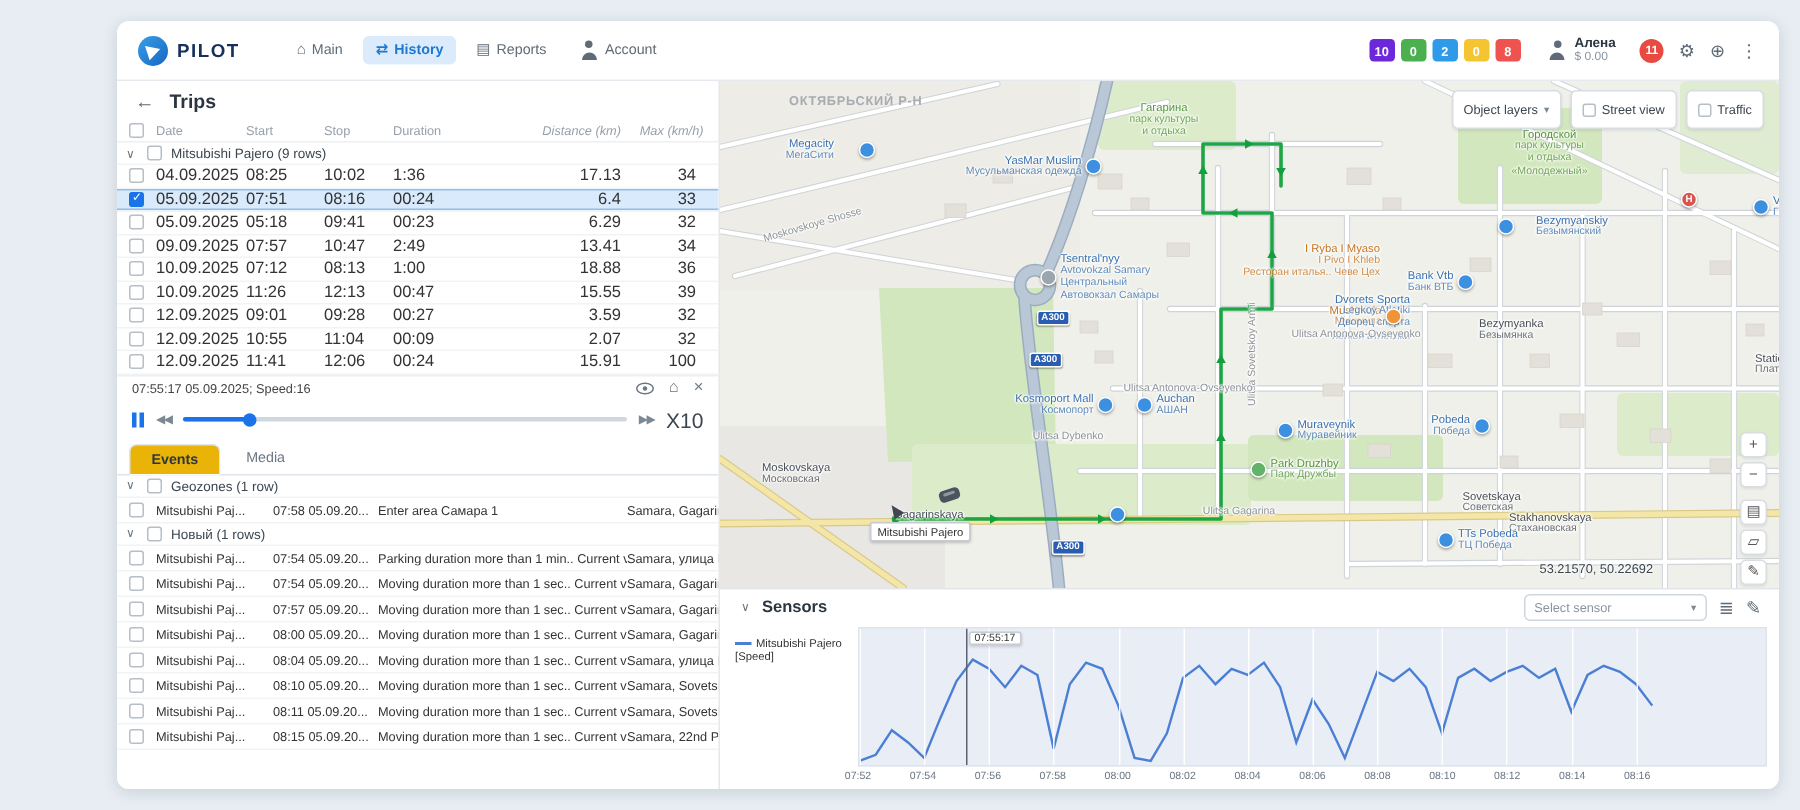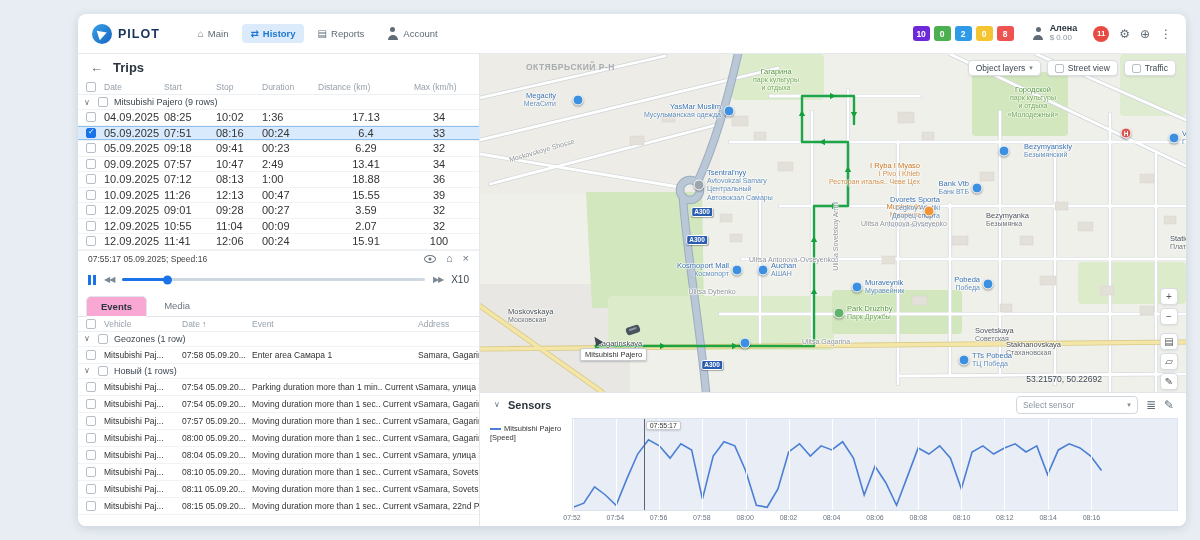--- a/index.html
+++ b/index.html
@@ -31,23 +31,23 @@
   .main{flex:1;display:flex;min-height:0;}
   .left-panel{width:402px;flex:none;border-right:1px solid #e4e8ec;display:flex;flex-direction:column;overflow:hidden;background:#fff;}
   .right{flex:1;display:flex;flex-direction:column;min-width:0;}
   
   .trips-header{height:26px;flex:none;display:flex;align-items:center;gap:10px;padding:0 12px;}
   .back-arrow{font-size:13px;color:#5f6b76;cursor:pointer;}
   .trips-title{font-size:13px;font-weight:700;color:#2b3640;}
   .t-head,.trow{display:grid;grid-template-columns:26px 60px 52px 46px 56px 96px 1fr;align-items:center;}
   .t-head{height:15px;flex:none;font-size:8.5px;color:#97a1ab;border-bottom:1px solid #edf0f3;padding-right:10px;}
   .hc{overflow:hidden;white-space:nowrap;}
-  .hc.r,.tcell.r{}
+  .hc.r,.tcell.r{text-align:right;font-style:italic;}
   .trow{height:15.5px;font-size:11px;color:#333;border-bottom:1px solid #f1f3f5;padding-right:15px;}
-  .trow .c-distance,.trow .c-max{text-align:center;}
+  .trow .c-distance,.trow .c-max{text-align:right;}
   .trow.sel{background:#d8eafc;box-shadow:inset 0 1px 0 #8cc0ef,inset 0 -1px 0 #8cc0ef;}
   .cb{width:10px;height:10px;border:1px solid #b6bec6;border-radius:2px;display:inline-block;background:#fff;margin-left:8px;position:relative;flex:none;cursor:pointer;}
   .cb.checked{background:#1a73e8;border-color:#1a73e8;}
   .cb.checked::after{content:"✓";position:absolute;left:1px;top:-1.5px;color:#fff;font-size:8px;}
   .group-row{height:15px;flex:none;display:flex;align-items:center;gap:6px;padding:0 4px;border-bottom:1px solid #f1f3f5;}
   .chev{color:#6b7682;font-size:8px;width:10px;text-align:center;}
   .group-row .cb{margin-left:0;}
   .group-label{font-size:9px;color:#3c4650;}
   .tcell{overflow:hidden;white-space:nowrap;}
   
@@ -57,38 +57,38 @@
   .icon-eye::after{content:"";position:absolute;left:50%;top:50%;width:3px;height:3px;background:#6b7682;border-radius:50%;transform:translate(-50%,-50%);}
   .icon-home{font-size:11px;color:#6b7682;line-height:1;}
   .icon-x{font-size:11px;color:#6b7682;line-height:1;}
   .player{height:26px;flex:none;display:flex;align-items:center;gap:8px;padding:0 10px;}
   .pause-btn{display:flex;gap:2px;cursor:pointer;}
   .pause-btn i{width:3px;height:10px;background:#1a73e8;display:block;}
   .seek{font-size:8px;color:#7c8894;cursor:pointer;letter-spacing:-1px;}
   .track{flex:1;height:3px;background:#cfd8e0;border-radius:2px;position:relative;cursor:pointer;}
   .track-fill{position:absolute;left:0;top:0;bottom:0;width:15%;background:#1a73e8;border-radius:2px;}
   .thumb{position:absolute;left:calc(15% - 4.5px);top:50%;width:9px;height:9px;background:#1a73e8;border-radius:50%;transform:translateY(-50%);cursor:pointer;}
-  .speed{font-size:10px;color:#3c4650;}
+  .speed{font-size:14px;color:#3c4650;}
   
   .tabs{height:24px;flex:none;display:flex;align-items:flex-end;padding:0 8px;border-bottom:1px solid #dfe5ea;gap:2px;}
   .tab{padding:4px 14px 4px;font-size:9.5px;color:#6b7680;border:1px solid transparent;cursor:pointer;}
-  .tab.active{background:#f9a8d4;border:1px solid #dfe5ea;border-bottom:1px solid #fff;border-radius:5px 5px 0 0;color:#2b3640;margin-bottom:-1px;font-weight:700;}
+  .tab.active{background:#eab308;border:1px solid #dfe5ea;border-bottom:1px solid #fff;border-radius:5px 5px 0 0;color:#2b3640;margin-bottom:-1px;font-weight:700;}
   .e-head,.erow{display:grid;grid-template-columns:26px 78px 70px 166px 1fr;align-items:center;}
   .e-head{height:15px;flex:none;font-size:8.5px;color:#97a1ab;border-bottom:1px solid #edf0f3;}
   .sort{color:#7c8894;margin-left:2px;}
   .events-body{flex:1;overflow:hidden;}
   .erow{height:17px;font-size:8.5px;color:#333;border-bottom:1px solid #f1f3f5;}
   .ecell{overflow:hidden;white-space:nowrap;padding-right:4px;}
   
   .map{height:338px;flex:none;position:relative;overflow:hidden;background:#f0f0eb;}
   .map-svg{position:absolute;inset:0;width:100%;height:100%;}
   .map-overlay{position:absolute;inset:0;}
   .map-district{position:absolute;left:46px;top:8px;font-size:8.5px;font-weight:700;color:#a7acb1;letter-spacing:.5px;}
   .map-controls{position:absolute;top:6px;right:10px;display:flex;gap:6px;z-index:5;}
-  .ctrl-btn{background:#fff;border:1px solid #d8dde2;border-radius:4px;height:16px;font-size:8.5px;color:#3c4650;display:flex;align-items:center;padding:0 7px;gap:4px;box-shadow:0 1px 2px rgba(0,0,0,.08);cursor:pointer;}
+  .ctrl-btn{background:#fff;border:1px solid #d8dde2;border-radius:4px;height:26px;font-size:8.5px;color:#3c4650;display:flex;align-items:center;padding:0 7px;gap:4px;box-shadow:0 1px 2px rgba(0,0,0,.08);cursor:pointer;}
   .ctrl-btn .cb{margin-left:0;width:9px;height:9px;}
   .caret{font-size:7px;color:#7c8894;}
   .zoom-stack{position:absolute;right:8px;top:234px;display:flex;flex-direction:column;gap:3px;z-index:5;}
   .zbtn{width:18px;height:17px;background:#fff;border:1px solid #d8dde2;border-radius:4px;display:flex;align-items:center;justify-content:center;font-size:10px;color:#555;box-shadow:0 1px 2px rgba(0,0,0,.08);cursor:pointer;}
   .zbtn.mt{margin-top:5px;}
   .coords{position:absolute;right:84px;bottom:8px;font-size:8.5px;color:#3c4650;text-shadow:0 0 2px #fff,0 0 2px #fff;z-index:4;}
   .poi{position:absolute;width:11px;height:11px;border-radius:50%;border:1.5px solid #fff;box-shadow:0 1px 2px rgba(0,0,0,.35);transform:translate(-50%,-50%);z-index:3;font-size:6.5px;font-weight:700;color:#fff;display:flex;align-items:center;justify-content:center;}
   .poi-blue{background:#3d8fe0;} .poi-orange{background:#f09438;} .poi-red{background:#d9534f;} .poi-gray{background:#9aa5ae;} .poi-green{background:#62b36a;}
   .mlabel{position:absolute;font-size:7.5px;line-height:1.2;white-space:nowrap;z-index:2;text-shadow:-1px 0 1px #fff,1px 0 1px #fff,0 -1px 1px #fff,0 1px 1px #fff;}
   .mlabel .l2{opacity:.78;font-size:7px;}
@@ -206,21 +206,21 @@
             <span class="tcell c-date">05.09.2025</span>
             <span class="tcell c-start">07:51</span>
             <span class="tcell c-stop">08:16</span>
             <span class="tcell c-duration">00:24</span>
             <span class="tcell c-distance">6.4</span>
             <span class="tcell c-max">33</span>
           </div>
           <div class="trow">
             <span class="cb"></span>
             <span class="tcell c-date">05.09.2025</span>
-            <span class="tcell c-start">09:18</span>
+            <span class="tcell c-start">05:18</span>
             <span class="tcell c-stop">09:41</span>
             <span class="tcell c-duration">00:23</span>
             <span class="tcell c-distance">6.29</span>
             <span class="tcell c-max">32</span>
           </div>
           <div class="trow">
             <span class="cb"></span>
             <span class="tcell c-date">09.09.2025</span>
             <span class="tcell c-start">07:57</span>
             <span class="tcell c-stop">10:47</span>
@@ -296,27 +296,20 @@
         </div>
         <span class="seek">▶▶</span>
         <span class="speed">X10</span>
       </div>
 
       <div class="tabs">
         <span class="tab active">Events</span>
         <span class="tab">Media</span>
       </div>
 
-      <div class="e-head">
-        <span class="cb"></span>
-        <span class="hc">Vehicle</span>
-        <span class="hc"><span>Date</span><span class="sort">↑</span></span>
-        <span class="hc">Event</span>
-        <span class="hc">Address</span>
-      </div>
 
       <div class="events-body" id="events-body">
           <div class="group-row">
             <span class="chev">∨</span>
             <span class="cb"></span>
             <span class="group-label">Geozones (1 row)</span>
           </div>
           <div class="erow">
             <span class="cb"></span>
             <span class="ecell">Mitsubishi Paj...</span>

